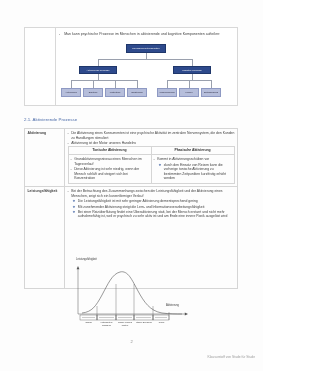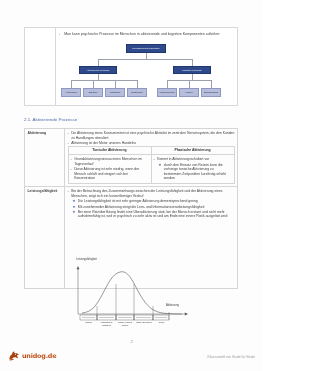--- a/index.html
+++ b/index.html
@@ -310,24 +310,16 @@
       <div class="box-lbl" style="left:38px;top:59px;width:21px;">entspanntes wachsein</div>
       <div class="box-lbl" style="left:57px;top:59px;width:20px;">wache ruhiges warten</div>
       <div class="box-lbl" style="left:76px;top:59px;width:20px;">starke Erregung</div>
       <div class="box-lbl" style="left:95px;top:59px;width:17px;">Panik</div>
     </div>
   </div>
 
   <div class="page-number">2</div>
 
   <div class="footer">
-    <div class="logo">
-      <svg width="13" height="12" viewBox="0 0 13 12">
-        <path d="M1.5 9.5 C1.2 7.5 2.2 5.2 4 4.2 C4.2 2.8 5 1.6 6.2 1.2 C6.0 2.2 6.4 3.0 7.2 3.4 C8.6 3.0 10.2 3.6 11 4.8 C10.2 4.6 9.4 4.8 8.8 5.4 C9.6 6.2 10 7.4 9.8 8.6 C9.0 7.6 7.8 7.0 6.6 7.2 C5.2 7.4 4.0 8.4 3.6 9.8 Z" fill="#a8430f"></path>
-        <path d="M1.2 10.2 C2.6 9.2 4.6 8.8 6.2 9.2 C5.2 9.8 4.2 10.4 3.0 10.6 Z" fill="#c0531c"></path>
-        <circle cx="7.4" cy="4.6" r="0.5" fill="#ffffff"></circle>
-      </svg>
-      <span class="logo-text">unidog.de</span>
-    </div>
     <div class="footer-right">Klausurstoff von Stude für Stude</div>
   </div>
 
 </div>
 
 </body></html>

